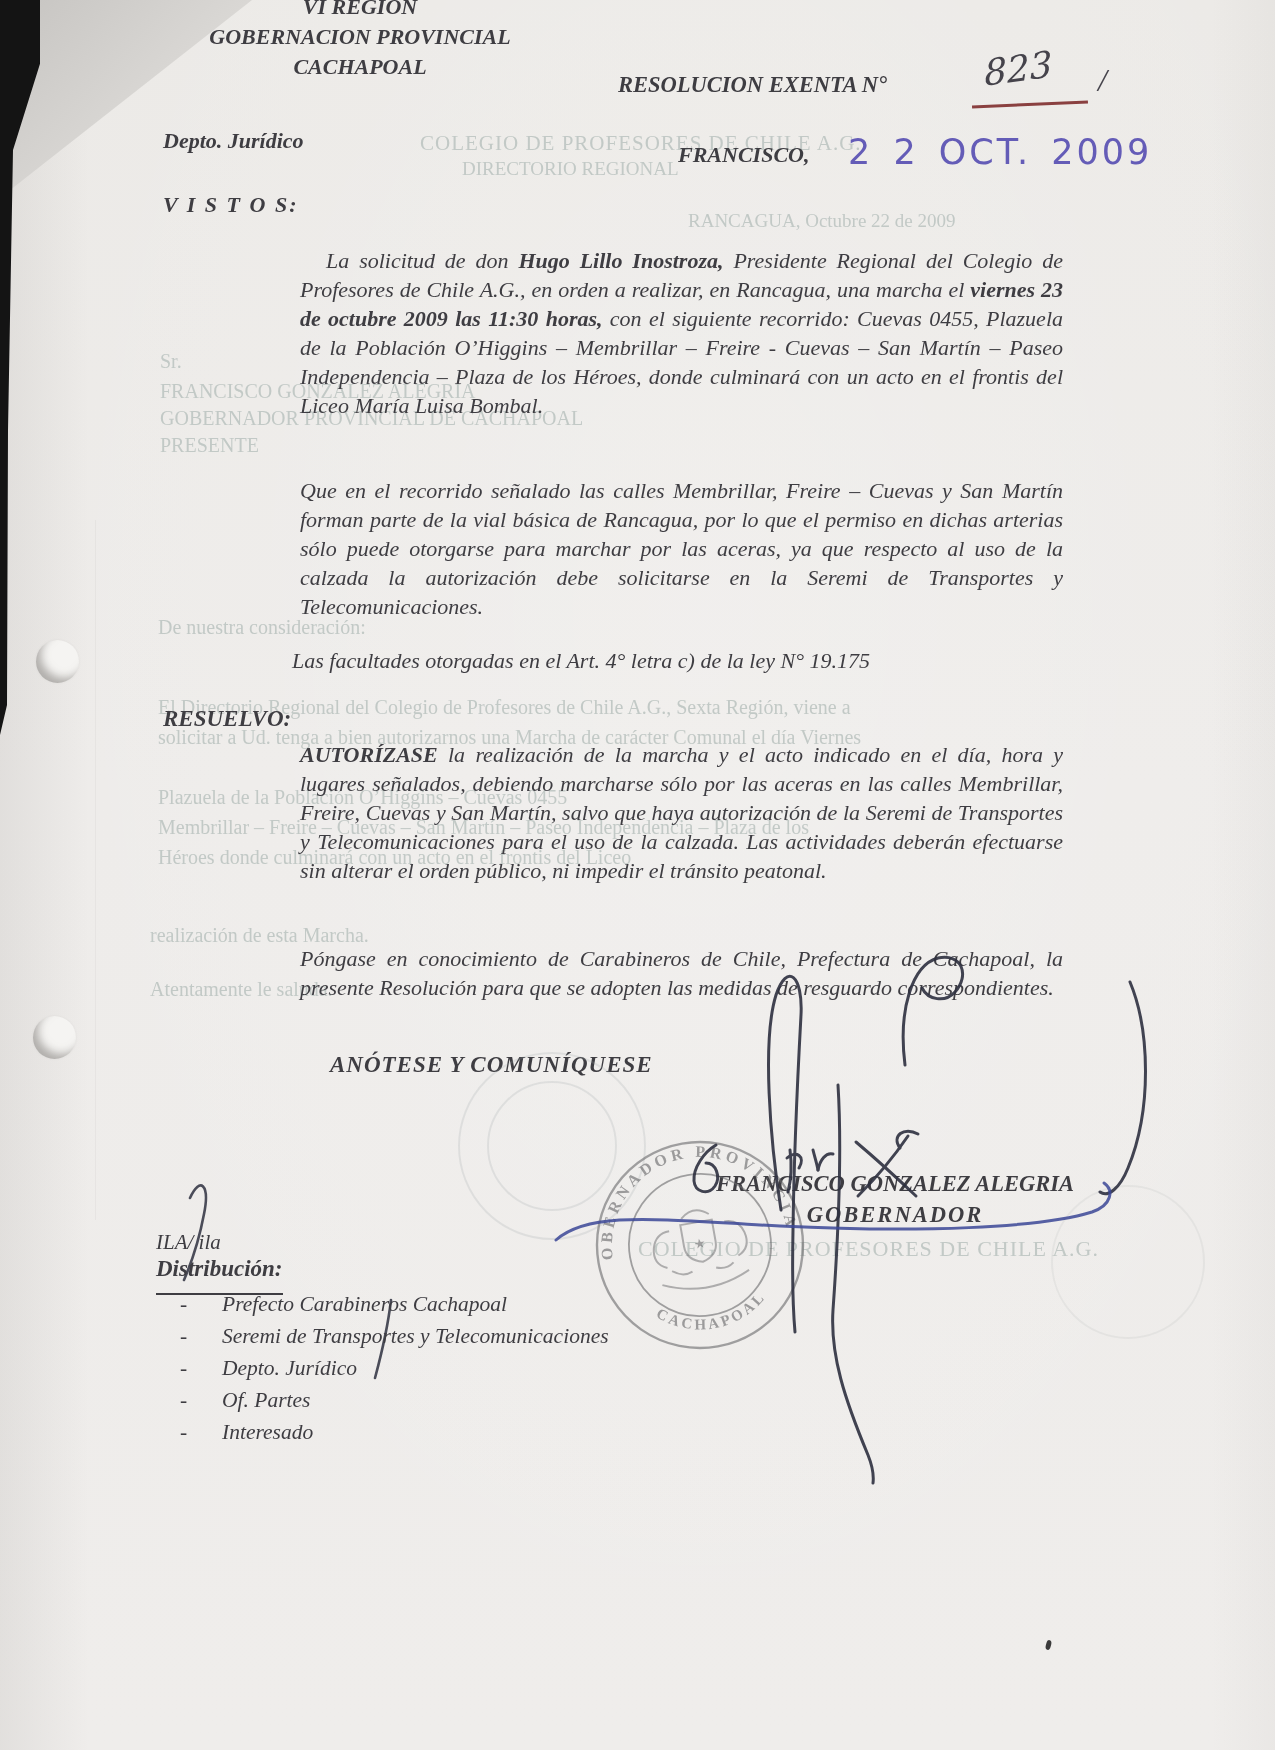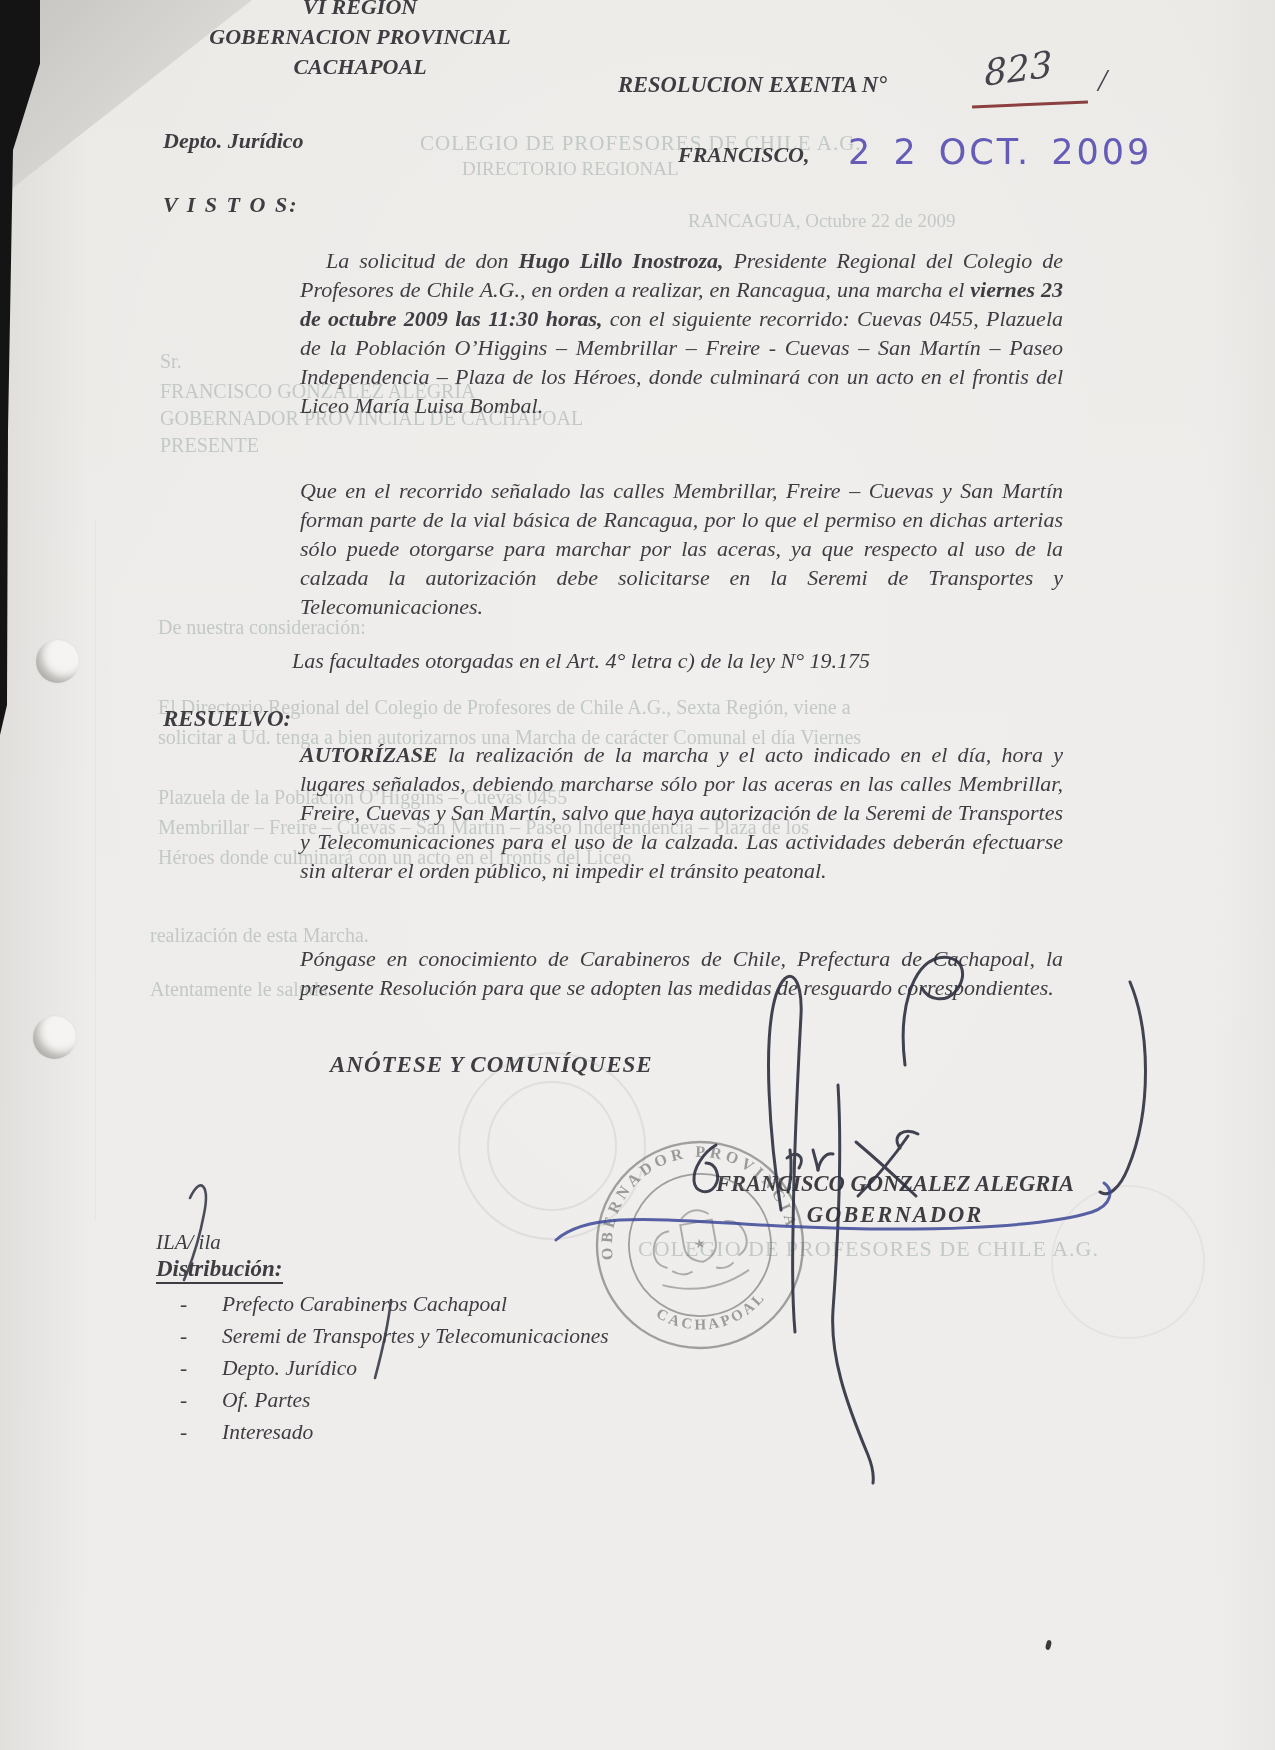--- a/index.html
+++ b/index.html
@@ -59,21 +59,21 @@
   .resuelvo-h{position:absolute;left:163px;top:706px;font-weight:bold;font-style:italic;font-size:23px;}
   .p3{top:740px;} .p4{top:944px;}
   .b{font-weight:bold;}
   .anotese{position:absolute;left:330px;top:1052px;font-weight:bold;font-style:italic;
     font-size:23px;letter-spacing:1px;}
   .sig-block{position:absolute;left:660px;top:1168px;width:470px;text-align:center;
     font-weight:bold;font-style:italic;font-size:22.5px;line-height:31px;}
   .sig-title{letter-spacing:2px;}
   .initials{position:absolute;left:156px;top:1230px;font-style:italic;font-size:21px;}
   .dist-h{position:absolute;left:156px;top:1256px;font-weight:bold;font-style:italic;font-size:23px;
-    border-bottom:2.5px solid #3e3d42;padding-bottom:0;}
+    border-bottom:2.5px solid #3e3d42;padding-bottom:11px;}
   .dist-list{position:absolute;left:180px;top:1292px;font-style:italic;font-size:21.5px;}
   .dist-row{display:flex;height:32px;align-items:flex-start;}
   .dist-dash{width:42px;}
   .overlay{position:absolute;left:0;top:0;pointer-events:none;}
 </style>
 </head>
 <body>
 
 <div class="page">
 

